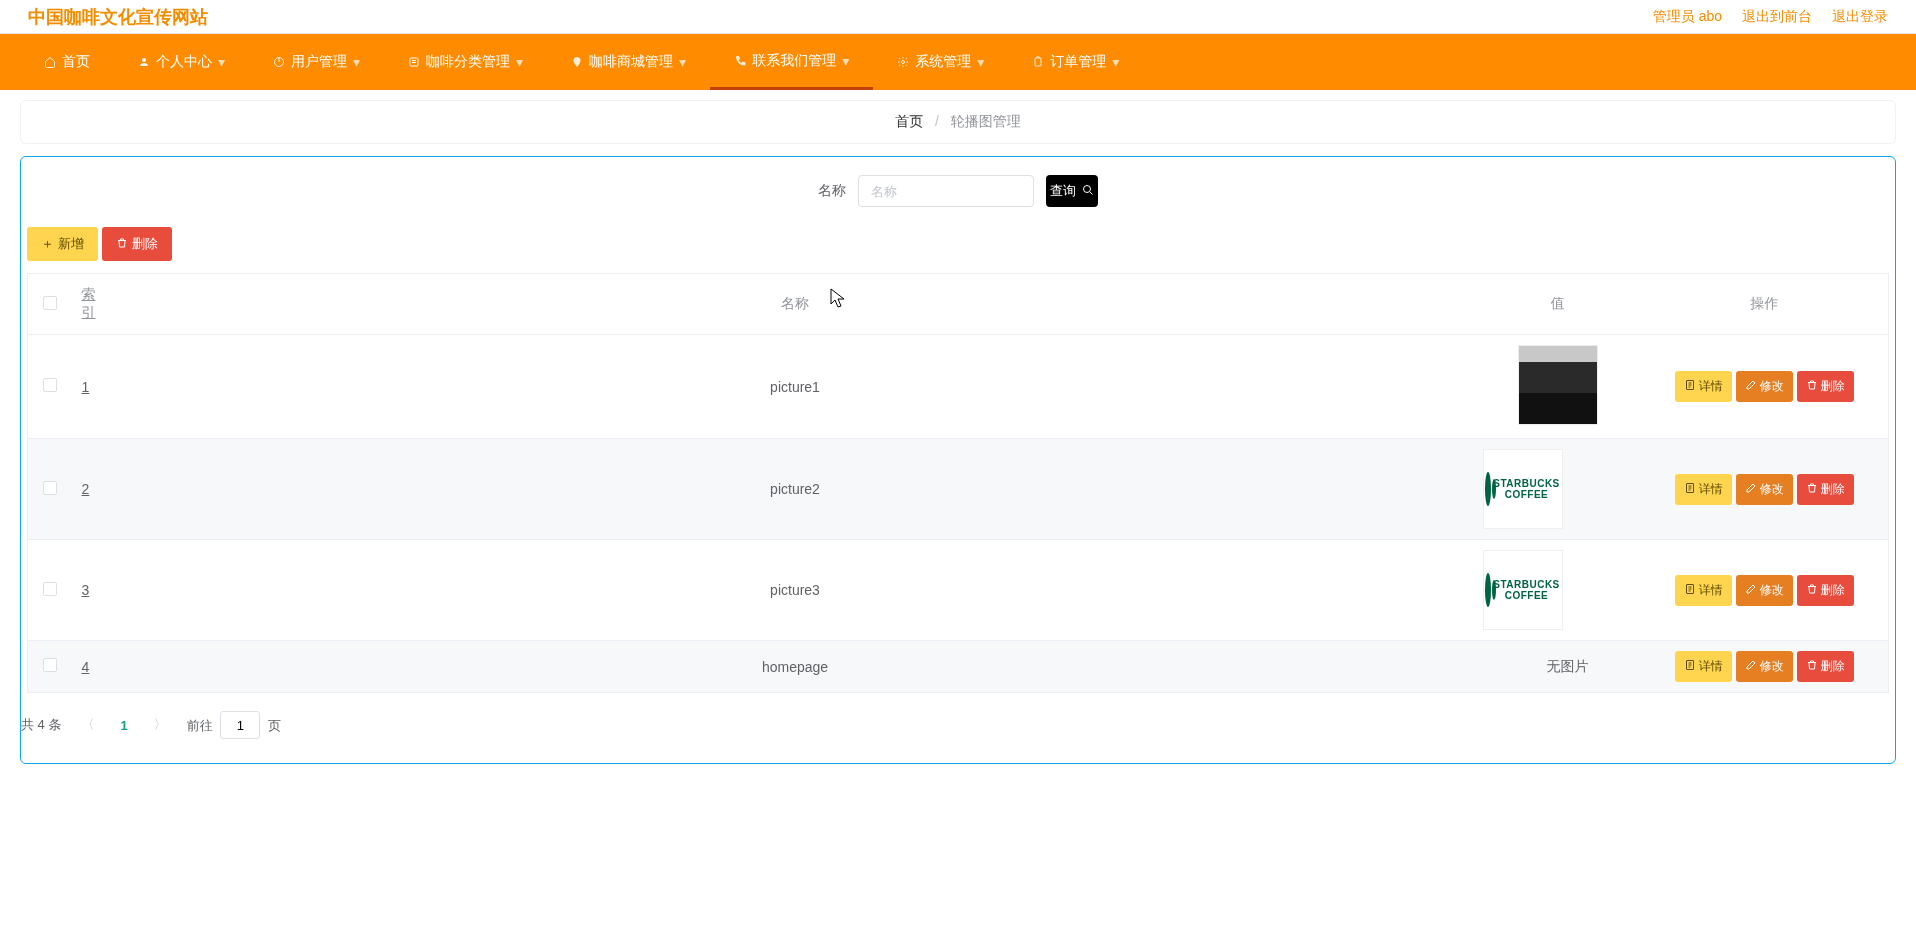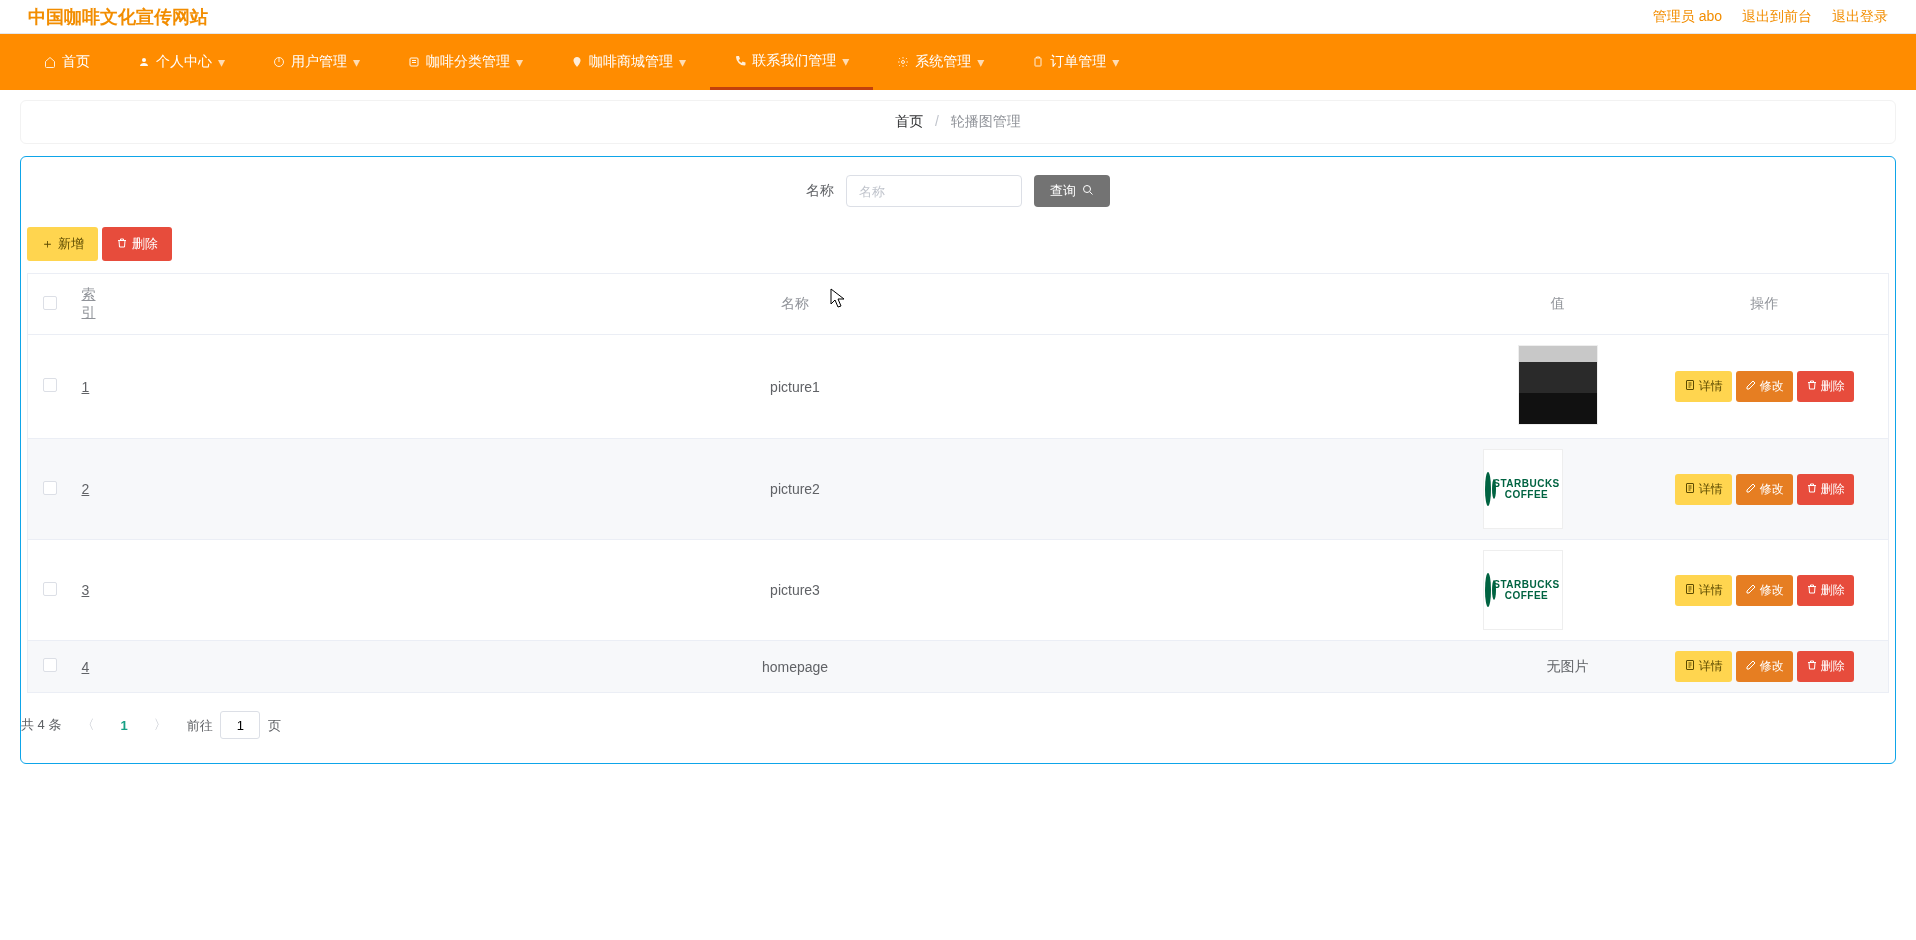--- a/index.html
+++ b/index.html
@@ -27,21 +27,21 @@
   .breadcrumb-bar .bc-current { color: #909399; }
 
   
   .content-card { margin: 12px 20px; background: #fff; border: 1px solid #0ea5e9; border-radius: 6px; padding: 18px 0 24px; }
   
   
   .search-row { display: flex; justify-content: center; align-items: center; gap: 12px; margin-bottom: 20px; }
   .search-label { color: #606266; font-size: 14px; }
   .search-input { width: 176px; height: 32px; border: 1px solid #dcdfe6; border-radius: 4px; padding: 0 12px; font-size: 13px; color: #606266; outline: none; }
   .search-input::placeholder { color: #c0c4cc; }
-  .btn-search { background: #737373; color: #fff; border: none; border-radius: 4px; padding: 7px 16px; font-size: 13px; cursor: pointer; display: inline-flex; align-items: center; gap: 6px; }
+  .btn-search { background: #000000; color: #fff; border: none; border-radius: 4px; padding: 7px 4px; font-size: 13px; cursor: pointer; display: inline-flex; align-items: center; gap: 6px; }
 
   
   .action-bar { padding: 0 0 12px 6px; display: flex; gap: 4px; }
   .btn { border: none; border-radius: 3px; padding: 8px 14px; font-size: 13px; cursor: pointer; display: inline-flex; align-items: center; gap: 4px; color: #303133; }
   .btn-add { background: #ffd54f; color: #5c4a00; }
   .btn-del-top { background: #e74c3c; color: #fff; }
   
   
   .data-table { width: calc(100% - 12px); margin: 0 6px; border-collapse: collapse; border: 1px solid #ebeef5; }
   .data-table th { background: #fff; border-bottom: 1px solid #ebeef5; border-top: 1px solid #ebeef5; padding: 12px 8px; font-weight: 500; color: #909399; font-size: 14px; text-align: center; }

